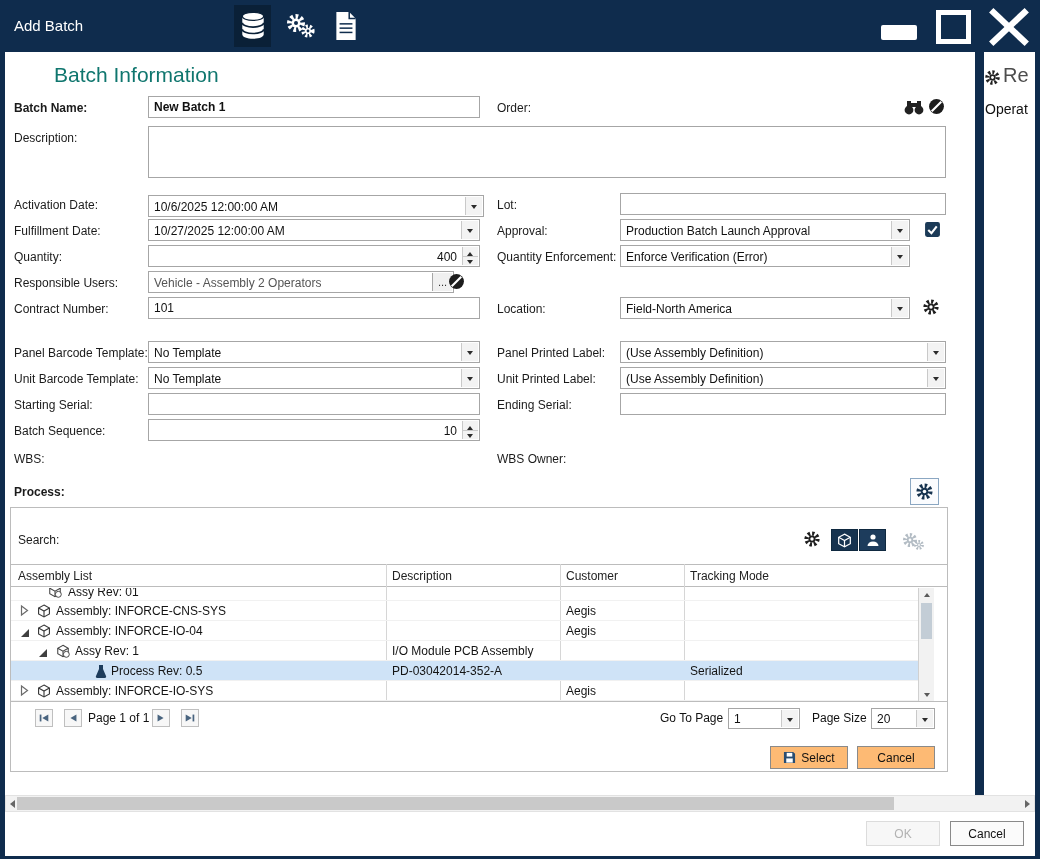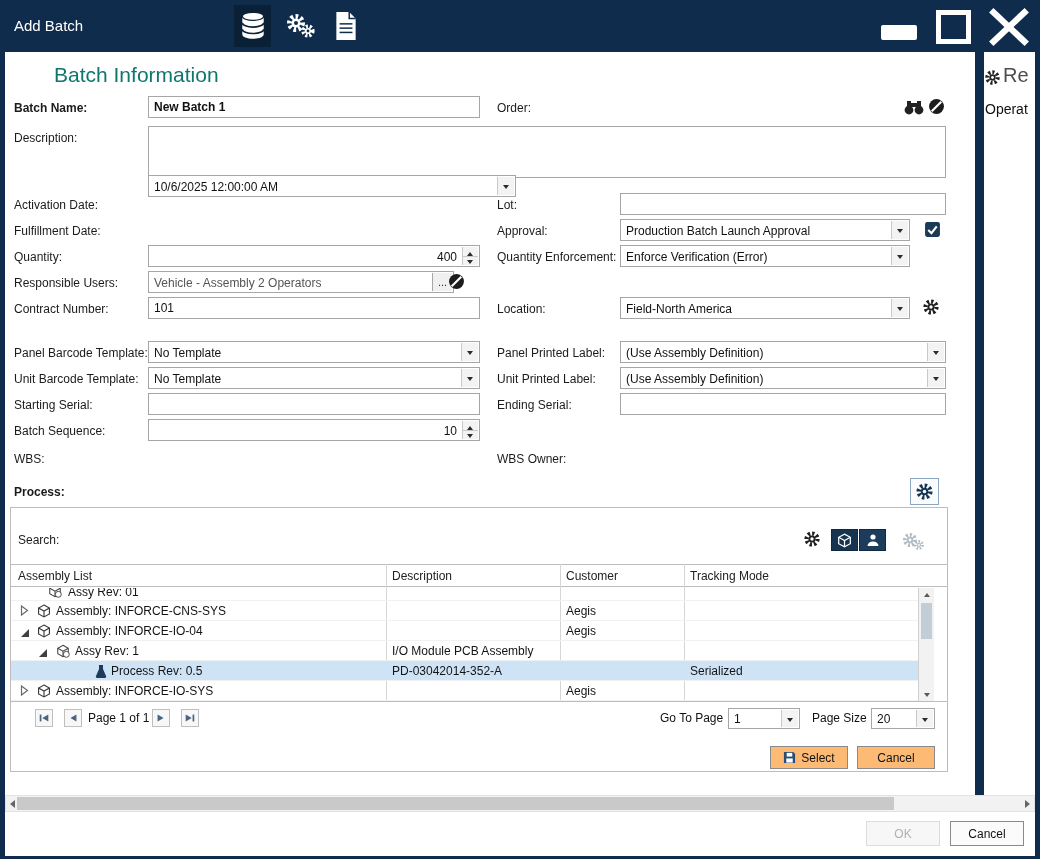--- a/index.html
+++ b/index.html
@@ -167,28 +167,32 @@
       <svg width="17" height="17" viewBox="0 0 16 16">
           <circle cx="8" cy="8" r="7" fill="#1c1c1c"></circle>
           <line x1="3.5" y1="12.5" x2="12.5" y2="3.5" stroke="#fff" stroke-width="2"></line>
         </svg>
     </span>
 
     <span class="lbl" style="left:9px;top:79px">Description:</span>
     <textarea class="txt area" style="left: 143px; top: 74px; width: 798px; height: 52px;"></textarea>
 
     <span class="lbl" style="left:9px;top:146px">Activation Date:</span>
-    <div class="combo" style="left:143px;top:123px;width:368px">
+    <div class="combo" style="left:143px;top:143px;width:336px">
       <span class="cval">10/6/2025 12:00:00 AM</span>
       <span class="ddbtn"></span>
     </div>
     <span class="lbl" style="left:492px;top:146px">Lot:</span>
     <input class="txt" style="left: 615px; top: 141px; width: 326px;" value="">
 
     <span class="lbl" style="left:9px;top:172px">Fulfillment Date:</span>
+    <div class="combo" style="left:143px;top:167px;width:332px">
+      <span class="cval">10/27/2025 12:00:00 AM</span>
+      <span class="ddbtn"></span>
+    </div>
     <span class="lbl" style="left:492px;top:172px">Approval:</span>
     <div class="combo" style="left:615px;top:167px;width:290px">
       <span class="cval">Production Batch Launch Approval</span>
       <span class="ddbtn"></span>
     </div>
     <span class="icon" style="left:919px;top:169px">
       <svg width="17" height="17" viewBox="0 0 16 16">
           <rect x="1" y="1" width="14" height="14" rx="2" fill="#1b3a57"></rect>
           <path d="M4 8.5 L7 11.5 L12 5" stroke="#fff" stroke-width="2" fill="none"></path>
         </svg>

